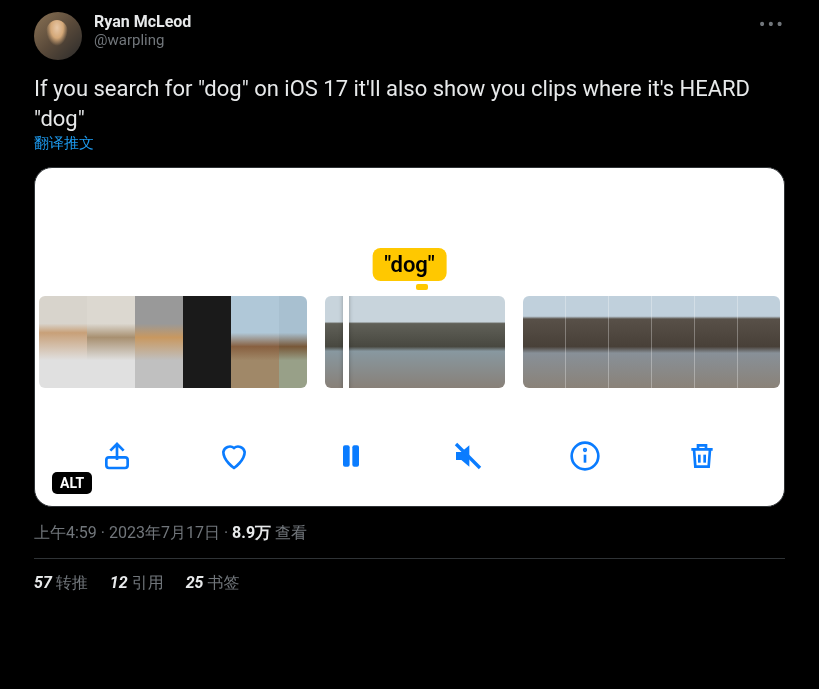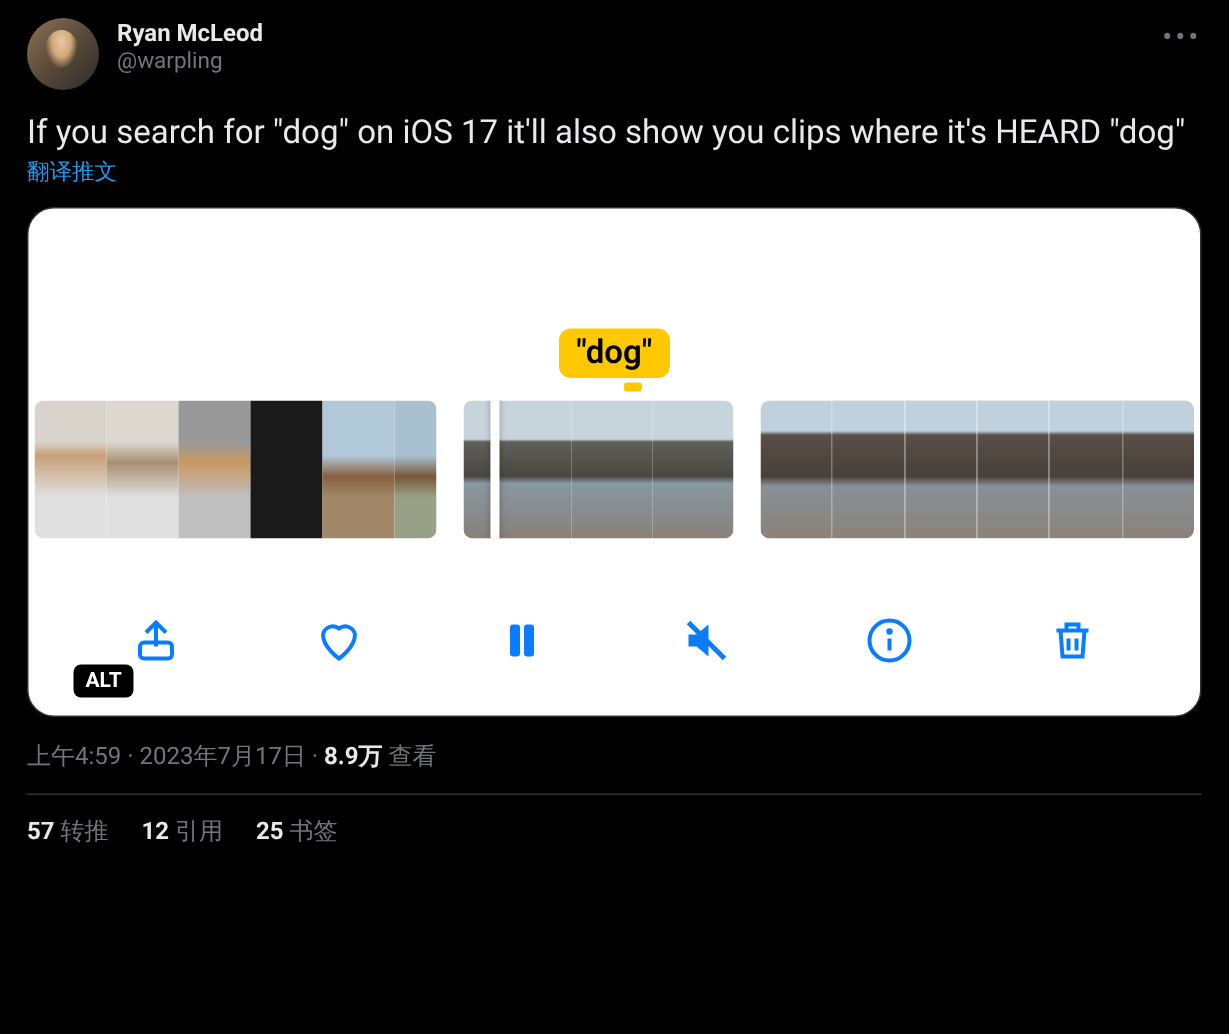--- a/index.html
+++ b/index.html
@@ -5,21 +5,21 @@
   * { box-sizing: border-box; margin: 0; padding: 0; }
   body {
     background: #000;
     color: #e7e9ea;
     font-family: -apple-system, BlinkMacSystemFont, "Segoe UI", Roboto, Helvetica, Arial, sans-serif;
     width: 819px;
     height: 689px;
     overflow: hidden;
   }
   .tweet {
-    padding: 12px 18px;
+    padding: 12px 34px;
   }
   .header {
     display: flex;
     align-items: flex-start;
     gap: 12px;
     position: relative;
   }
   .avatar {
     width: 48px;
     height: 48px;
@@ -159,21 +159,21 @@
     height: 36px;
     display: flex;
     align-items: center;
     justify-content: center;
     color: #0a7cff;
   }
   .ctrl svg { width: 32px; height: 32px; }
 
   .alt-badge {
     position: absolute;
-    left: 30px;
+    left: 17px;
     bottom: 12px;
     background: #000;
     color: #fff;
     font-weight: 700;
     font-size: 14px;
     padding: 3px 8px;
     border-radius: 5px;
   }
 
   .meta {
@@ -187,21 +187,21 @@
     border-top: 1px solid #2f3336;
     margin-top: 14px;
   }
   .stats {
     display: flex;
     gap: 22px;
     margin-top: 14px;
     font-size: 16px;
   }
   .stat { color: #71767b; }
-  .stat .num { color: #e7e9ea; font-weight: 700; margin-right: 4px; }
+  .stat .num { color: #e7e9ea; font-weight: 700; margin-right: 4px; font-style: italic; }
 </style>
 </head>
 <body>
 
 <article class="tweet">
   <header class="header">
     <div class="avatar"></div>
     <div class="names">
       <div class="display-name">Ryan McLeod</div>
       <div class="handle">@warpling</div>

